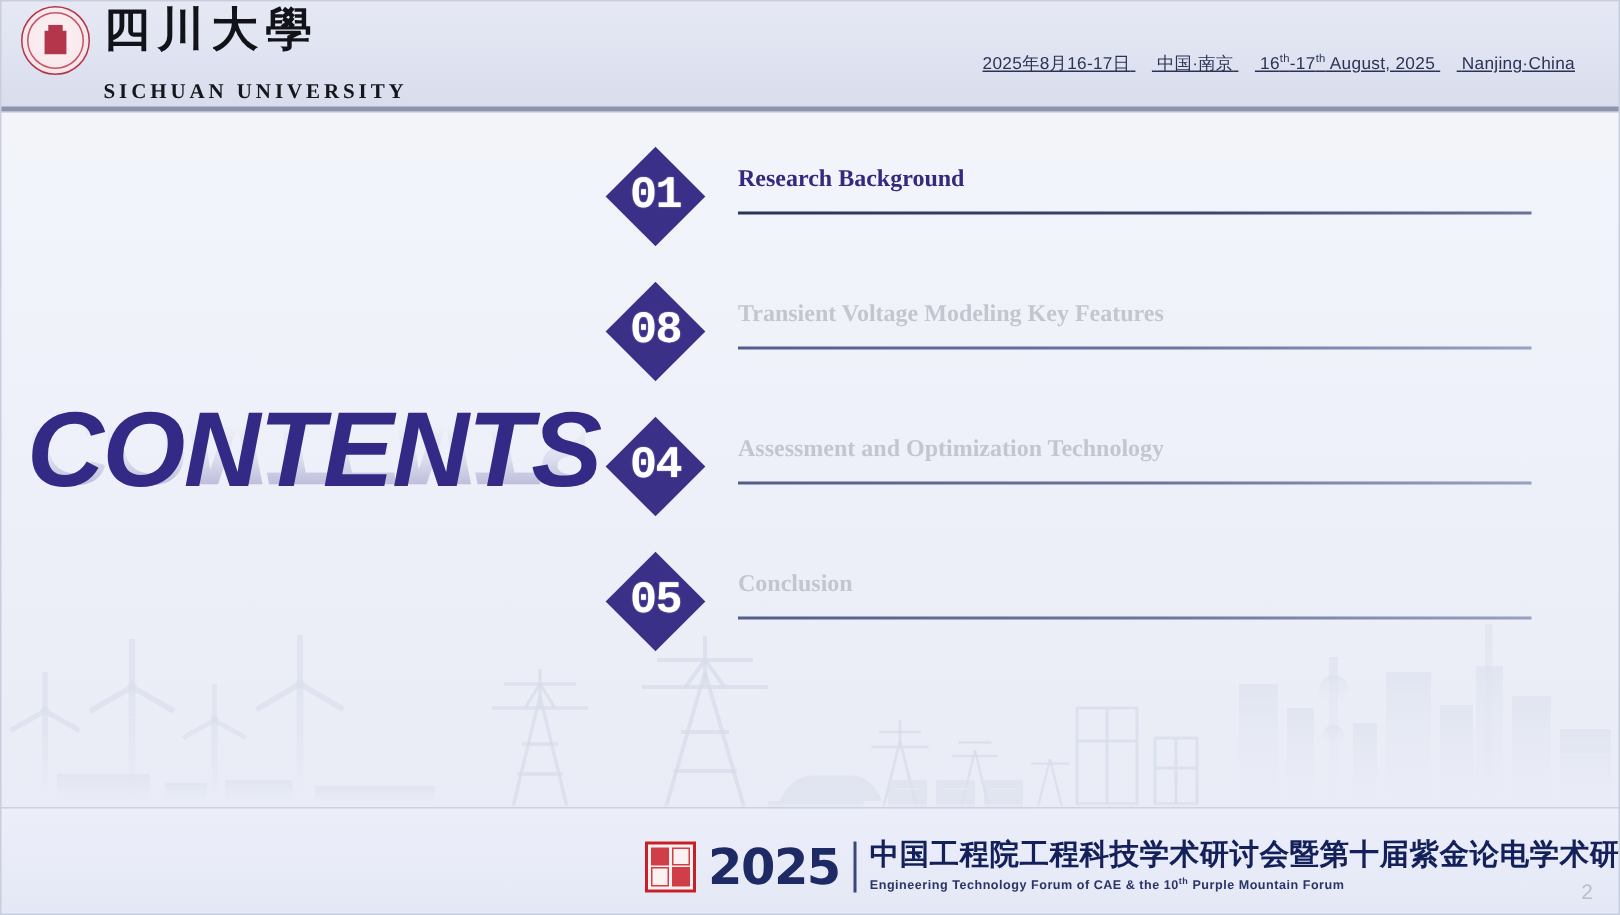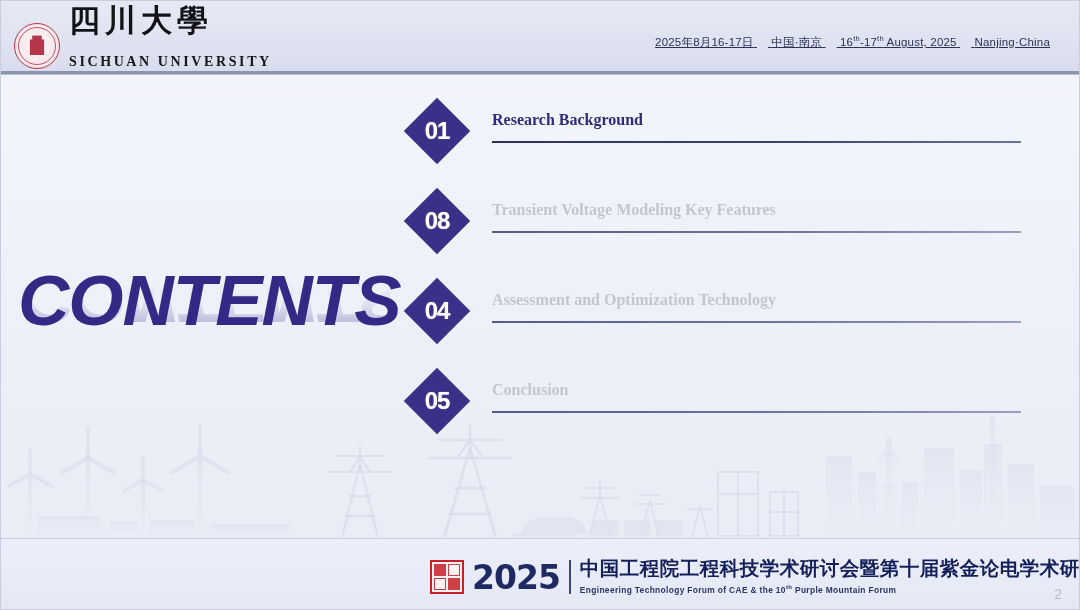--- a/index.html
+++ b/index.html
@@ -31,21 +31,21 @@
   }
   .header-rule{
     position:absolute; left:0; top:71px; width:1080px; height:3px;
     background:#8d94ad;
   }
   .header-rule2{
     position:absolute; left:0; top:74px; width:1080px; height:1px;
     background:#b9bfd2;
   }
   .logo-wrap{
-    display:flex; align-items:flex-end; margin-left:14px;
+    display:flex; align-items:flex-start; margin-left:14px;
   }
   .scu-seal{
     position:relative; width:46px; height:46px; flex:0 0 46px;
   }
   .scu-seal .ring{
     position:absolute; inset:0;
     border:1.6px solid #b4364a; border-radius:50%;
     background:radial-gradient(circle at 50% 45%, #fdf4f6 0%, #f6e6ea 70%, #f1dde2 100%);
   }
   .scu-seal .ring2{
@@ -130,22 +130,22 @@
   }
   .diamond .dshape{
     position:absolute; left:50%; top:50%;
     width:47px; height:47px;
     transform:translate(-50%,-50%) rotate(45deg);
     background:#3b3088;
   }
   .diamond .dnum{
     position:absolute; left:0; top:0; right:0; bottom:0;
     display:flex; align-items:center; justify-content:center;
-    font-family:Liberation Sans, sans-serif;
-    font-weight:700; font-size:24px; color:#ffffff;
+    font-family:Liberation Mono, monospace;
+    font-weight:700; font-size:30px; color:#ffffff;
     letter-spacing:-1px;
     text-shadow:0 0 1px rgba(255,255,255,.6);
   }
   .toc-body{
     position:relative;
     flex:1 1 auto;
     margin-left:22px;
     padding-top:9px;
   }
   .toc-label{

